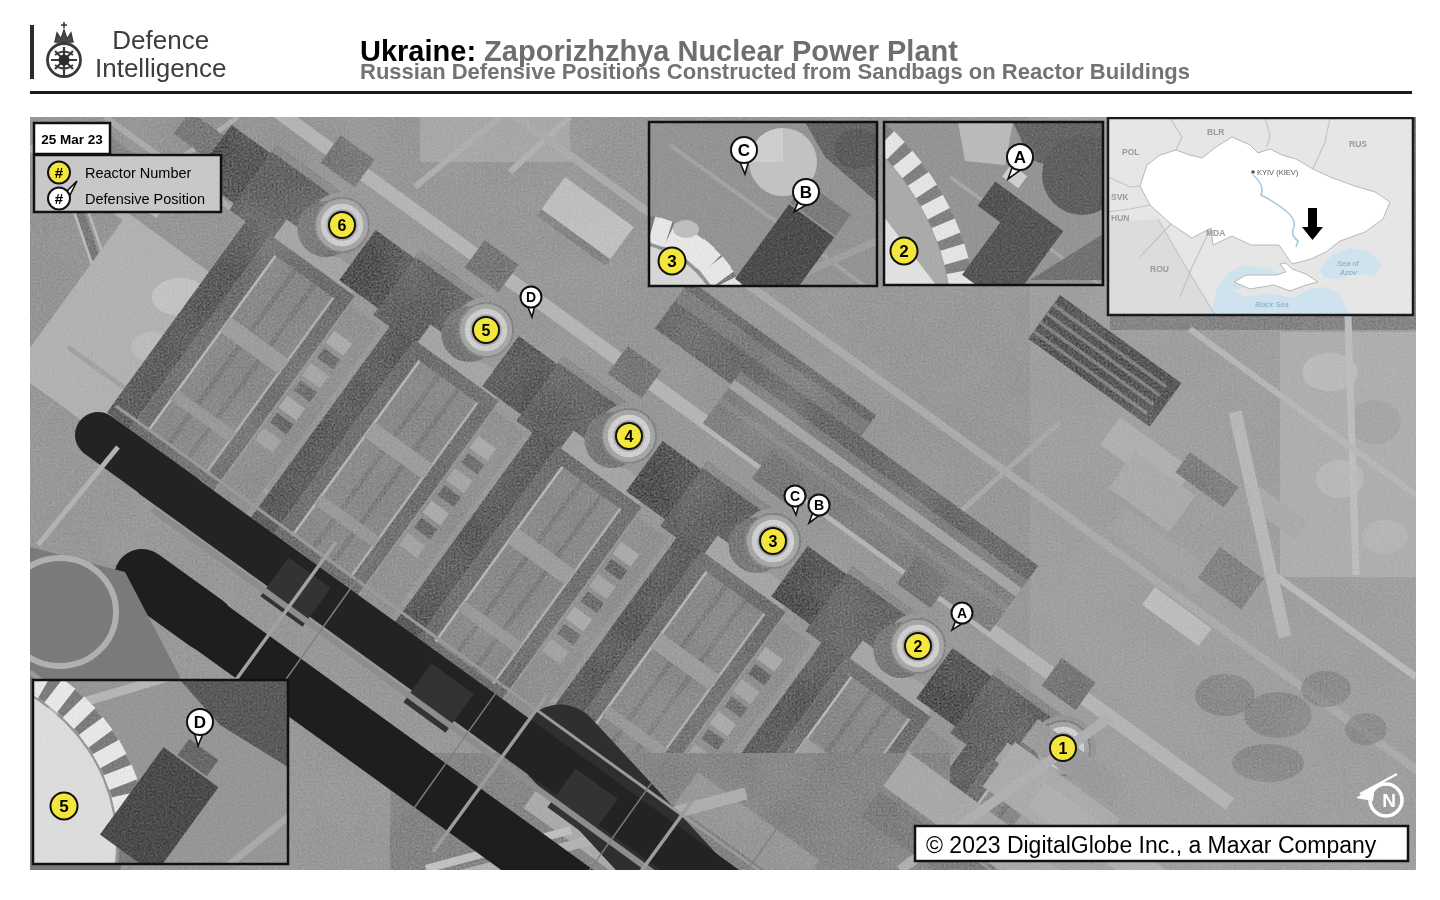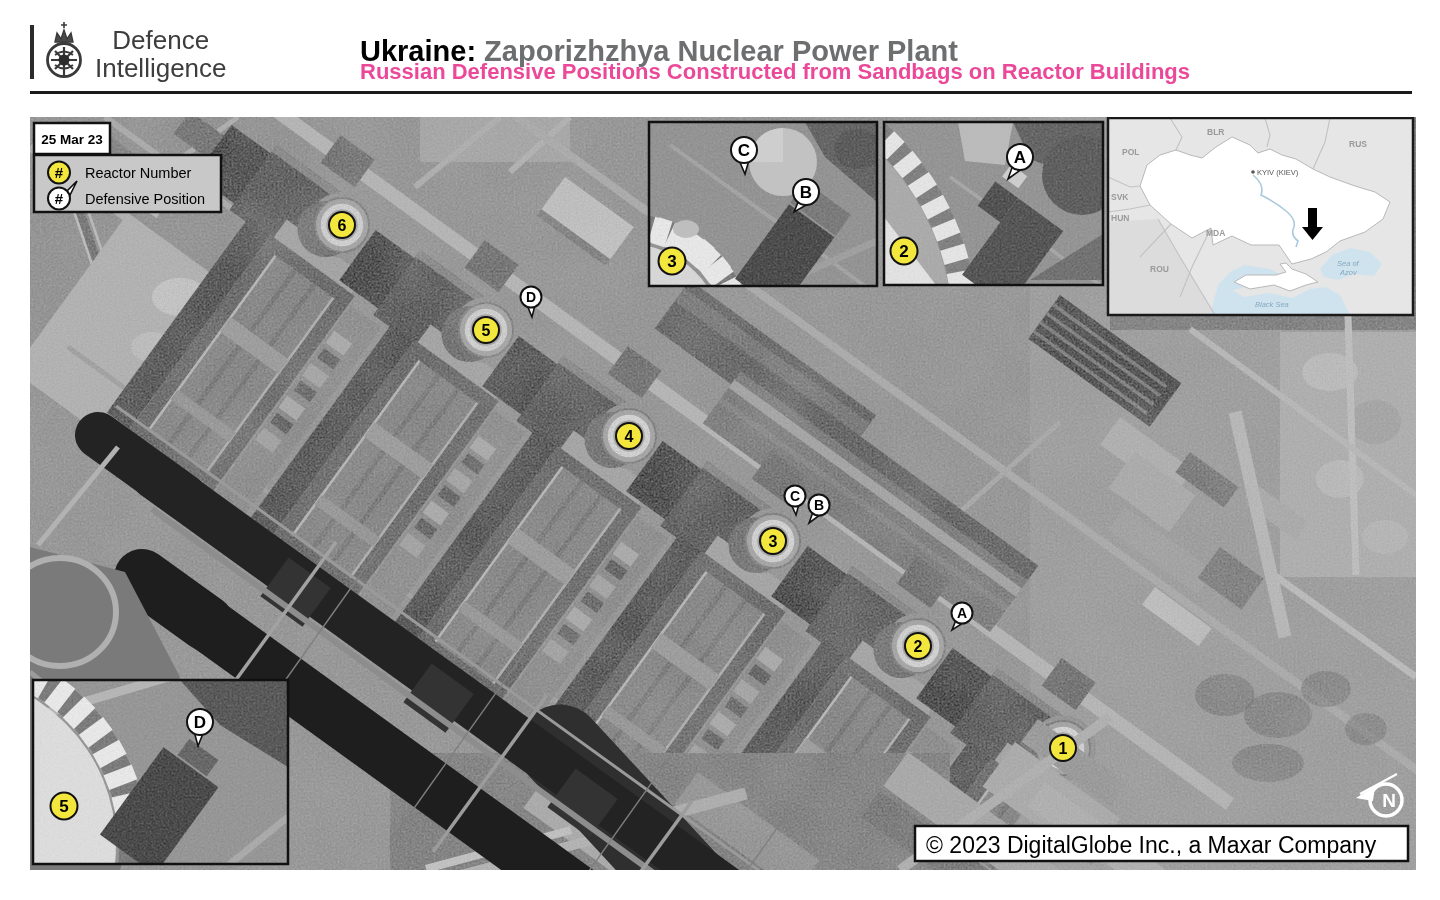--- a/index.html
+++ b/index.html
@@ -16,21 +16,21 @@
  <circle cx="22" cy="40" r="16.5" fill="#fff" stroke="#3a3a3a" stroke-width="2.8"></circle>
  <path d="M22 27 L22 55 M9 40 L35 40 M13 31 L31 49 M31 31 L13 49" stroke="#3a3a3a" stroke-width="2.2"></path>
  <circle cx="22" cy="40" r="5.5" fill="#2d2d2d"></circle>
  <path d="M13 35 q9 -7 18 0 M13 45 q9 7 18 0" stroke="#3a3a3a" stroke-width="1.8" fill="none"></path>
 </svg>
 
 <div class="abs" style="left:95px;top:26px;font-size:26px;line-height:28px;color:#3d3d3d;text-align:center;">Defence<br>Intelligence</div>
 
 <div class="abs" style="left:360px;top:40px;font-size:29px;line-height:22px;font-weight:bold;color:#000;">Ukraine: <span style="color:#6d6e70;">Zaporizhzhya Nuclear Power Plant</span></div>
 
-<div class="abs" style="left:360px;top:58.5px;font-size:22px;font-weight:bold;color:#ec4899;">Russian Defensive Positions Constructed from Sandbags on Reactor Buildings</div>
+<div class="abs" style="left:360px;top:58.5px;font-size:22px;font-weight:bold;color:#737373;">Russian Defensive Positions Constructed from Sandbags on Reactor Buildings</div>
 
 <div class="abs" style="left:30px;top:91px;width:1382px;height:2.5px;background:#1a1a1a;"></div>
 
 <svg class="abs" style="left:30px;top:117px;" width="1386" height="753" viewBox="0 0 1386 753">
 <defs>
 <filter id="grain" x="0" y="0" width="100%" height="100%">
  <feTurbulence type="fractalNoise" baseFrequency="0.5" numOctaves="2" seed="11"></feTurbulence>
  <feColorMatrix type="matrix" values="0 0 0 0 0.55  0 0 0 0 0.55  0 0 0 0 0.55  0.9 0.9 0.9 0 -0.85"></feColorMatrix>
  <feComposite operator="in" in2="SourceGraphic"></feComposite>
 </filter>

